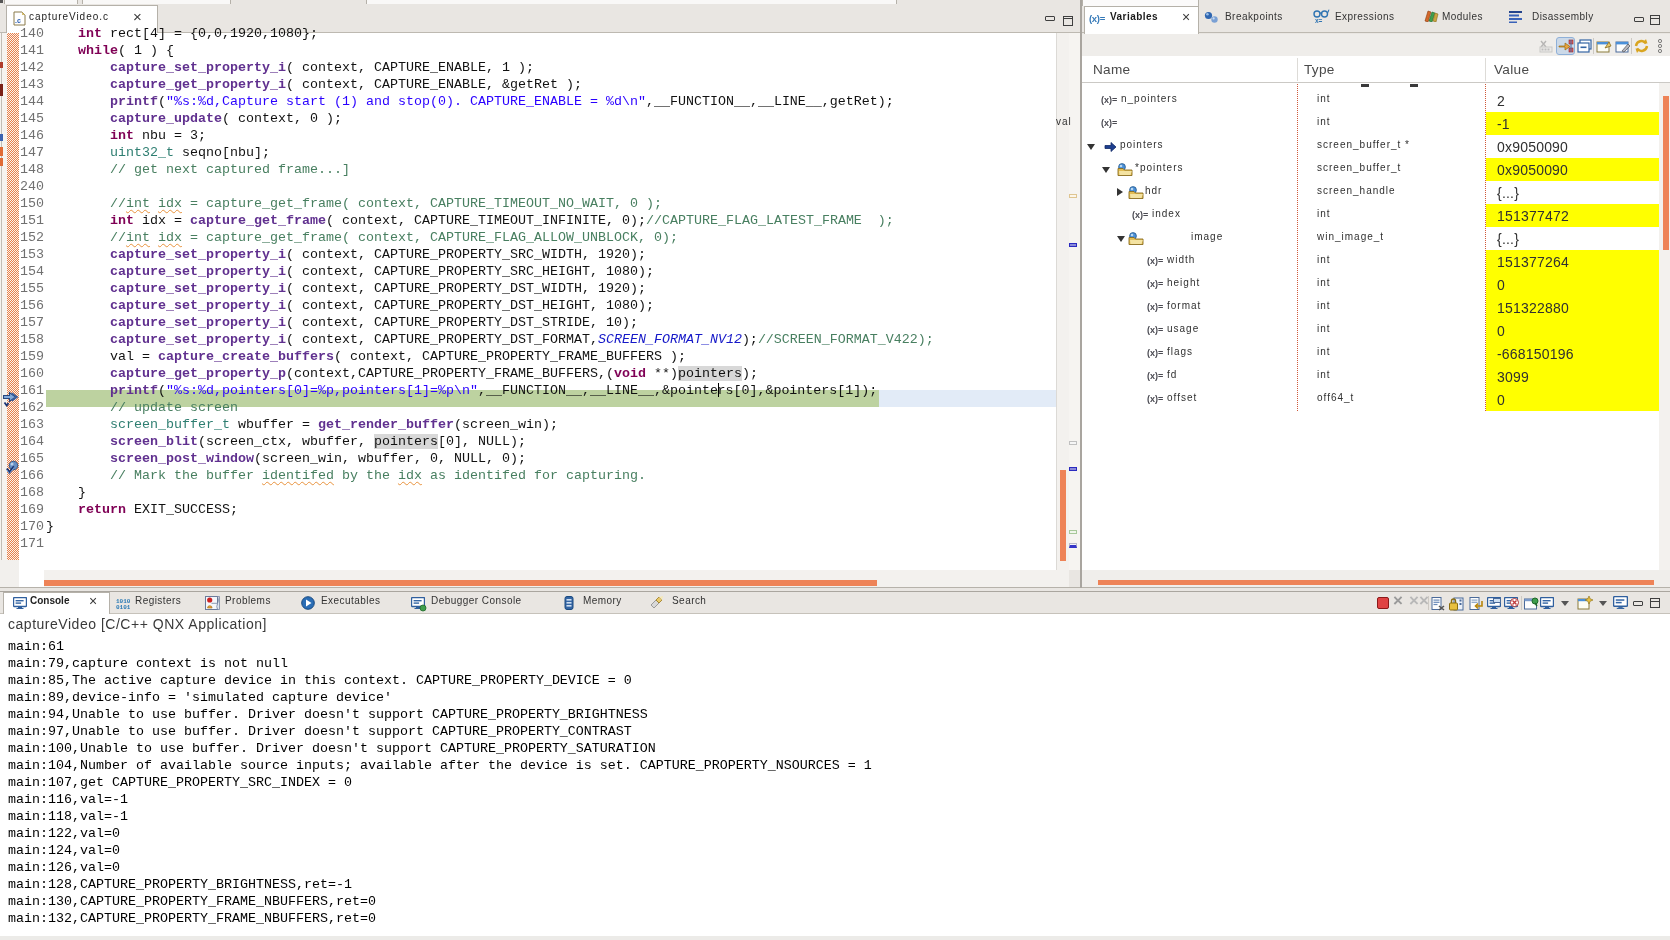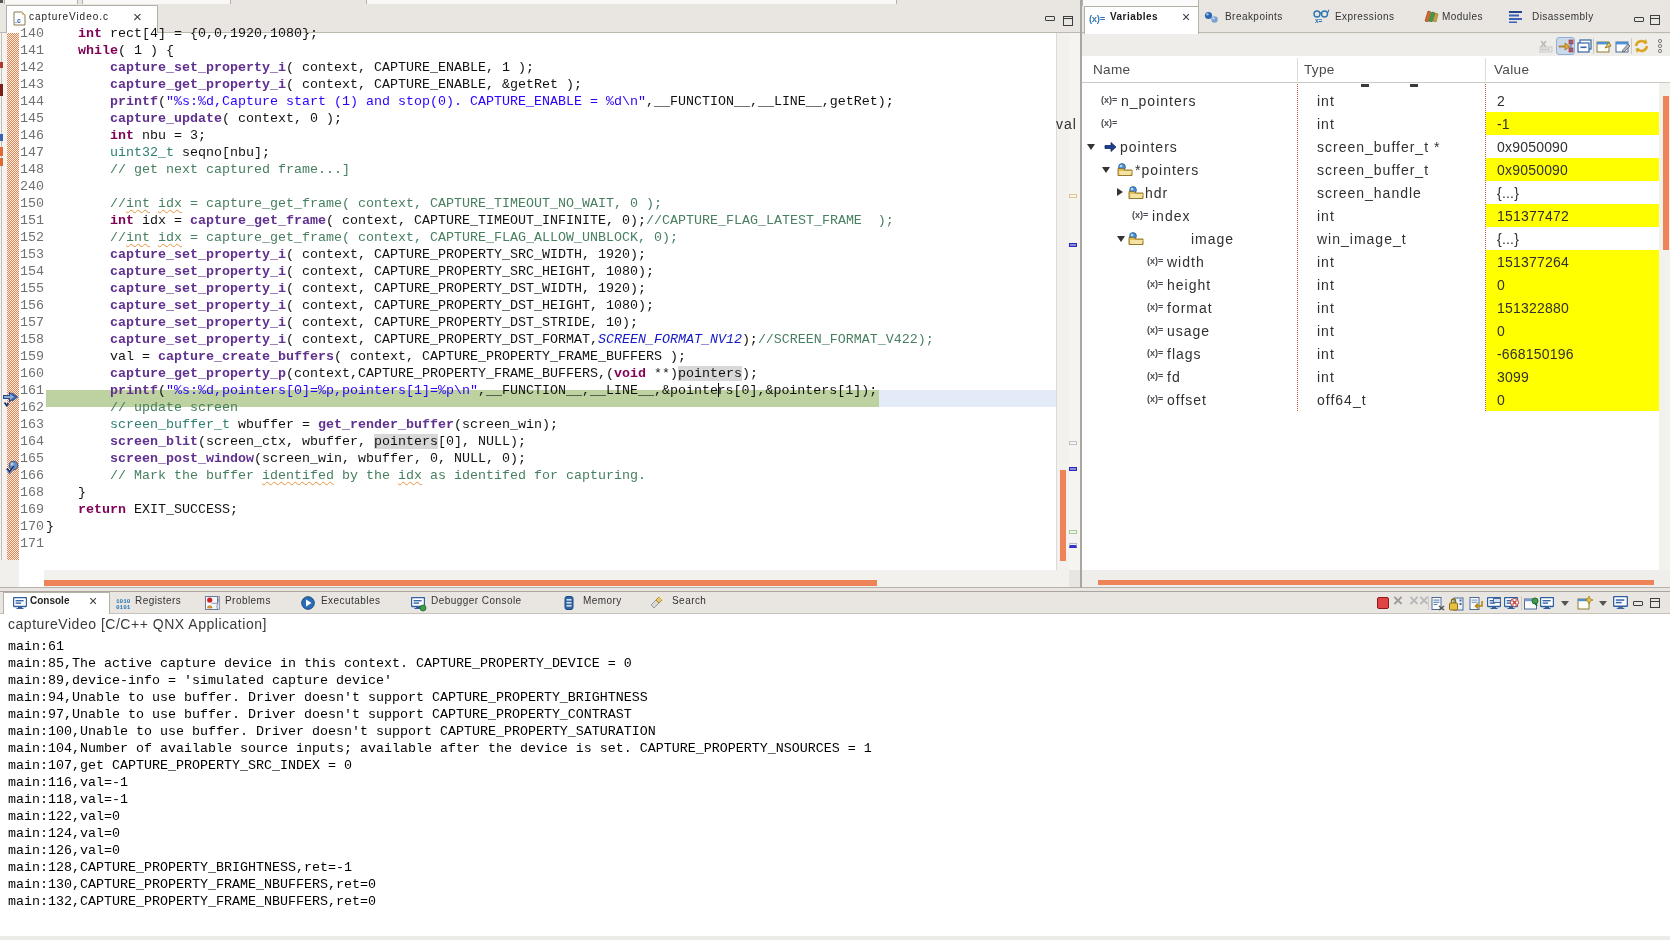--- a/index.html
+++ b/index.html
@@ -14,21 +14,21 @@
 .f{color:#60308f;font-weight:bold}
 .t{color:#2e7e71}
 .s{color:#2a00ff}
 .m{color:#1518c8;font-style:italic}
 .c{color:#487f60}
 .cw{color:#487f60;text-decoration:underline wavy #e8923d 1px;text-underline-offset:2px}
 .cg{color:#487f60;text-decoration:underline wavy #e8923d 1px;text-underline-offset:2px}
 .o{background:#d8d8d8}
 .caret{display:inline-block;width:0;border-left:1.5px solid #000;margin-right:-1.5px;height:14px;vertical-align:-3px}
 
-.vtx{font-size:14px;color:#303030;white-space:pre;letter-spacing:1.0px}
+.vtx{font-size:10px;color:#303030;white-space:pre;letter-spacing:1.0px}
 .vval{font-size:14px;color:#303030;white-space:pre;letter-spacing:0.2px}
 .vxi{font-size:9px;font-weight:bold;color:#4a4a52;letter-spacing:0px}
 .expv{width:0;height:0;border-left:4.5px solid transparent;border-right:4.5px solid transparent;border-top:6px solid #333}
 .expr{width:0;height:0;border-top:4.5px solid transparent;border-bottom:4.5px solid transparent;border-left:6px solid #333}
 .hdrx{font-size:13.6px;color:#4a4a4a;letter-spacing:0.3px}
 .mini{position:absolute;border:1.6px solid #3f3f3f;border-radius:1px;background:transparent}
 .maxi{position:absolute;border:1.6px solid #3f3f3f;background:transparent}
 .maxi::before{content:'';position:absolute;left:0;right:0;top:1.6px;height:1.4px;background:#3f3f3f}
 
 .tabtx{font-size:10px;color:#333;white-space:nowrap;letter-spacing:0.45px}
@@ -428,20 +428,21 @@
     <rect x="2.6" y="5.4" width="5.5" height="1.4" fill="#3465a4"></rect>
     <rect x="5" y="10" width="4" height="1" fill="#2f5f9e"></rect>
     <rect x="3.5" y="11" width="7" height="1" fill="#2f5f9e"></rect>
   </svg>
 <div class="mini" style="left:1633px;top:601px;width:10px;height:5px"></div>
 <div class="maxi" style="left:1650px;top:598px;width:10px;height:10px"></div>
 <div class="abs" style="left:0;top:614px;width:1670px;height:322px;background:#fff"></div>
 <span class="abs" style="left:8px;top:616px;font-size:14px;color:#3a3a3a;letter-spacing:0.52px">captureVideo [C/C++ QNX Application]</span>
 <div class="abs mono" style="left:8px;top:638px;width:1600px;height:298px;overflow:hidden;font-size:13.33px;line-height:17px;color:#000">
 <div class="con-l">main:61</div>
+<div class="con-l">main:79,capture context is not null</div>
 <div class="con-l">main:85,The active capture device in this context. CAPTURE_PROPERTY_DEVICE = 0</div>
 <div class="con-l">main:89,device-info = 'simulated capture device'</div>
 <div class="con-l">main:94,Unable to use buffer. Driver doesn't support CAPTURE_PROPERTY_BRIGHTNESS</div>
 <div class="con-l">main:97,Unable to use buffer. Driver doesn't support CAPTURE_PROPERTY_CONTRAST</div>
 <div class="con-l">main:100,Unable to use buffer. Driver doesn't support CAPTURE_PROPERTY_SATURATION</div>
 <div class="con-l">main:104,Number of available source inputs; available after the device is set. CAPTURE_PROPERTY_NSOURCES = 1</div>
 <div class="con-l">main:107,get CAPTURE_PROPERTY_SRC_INDEX = 0</div>
 <div class="con-l">main:116,val=-1</div>
 <div class="con-l">main:118,val=-1</div>
 <div class="con-l">main:122,val=0</div>

